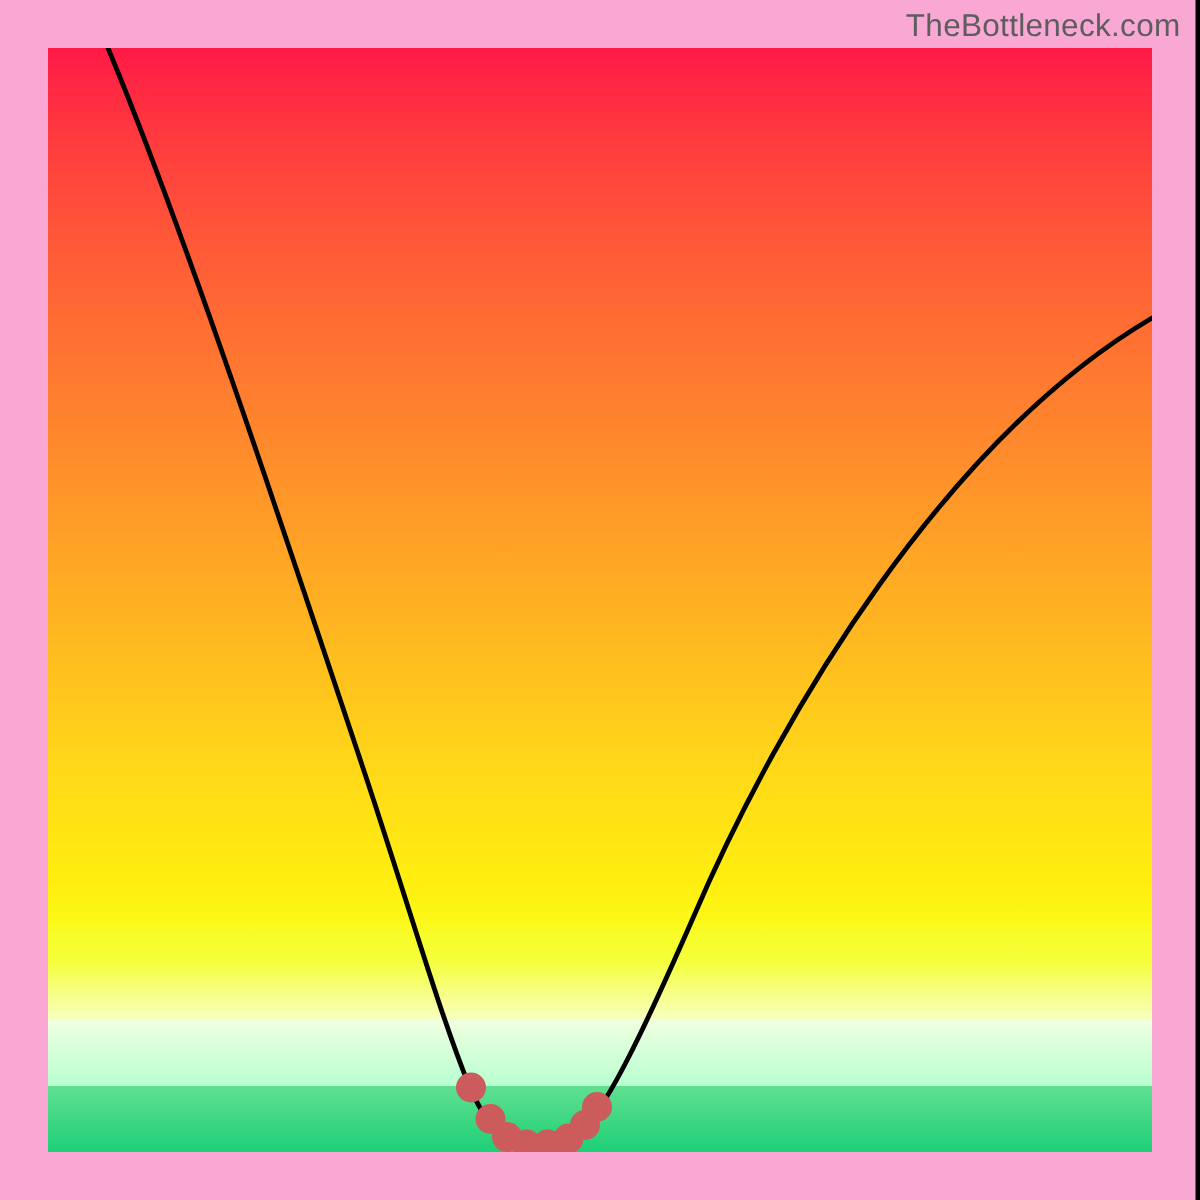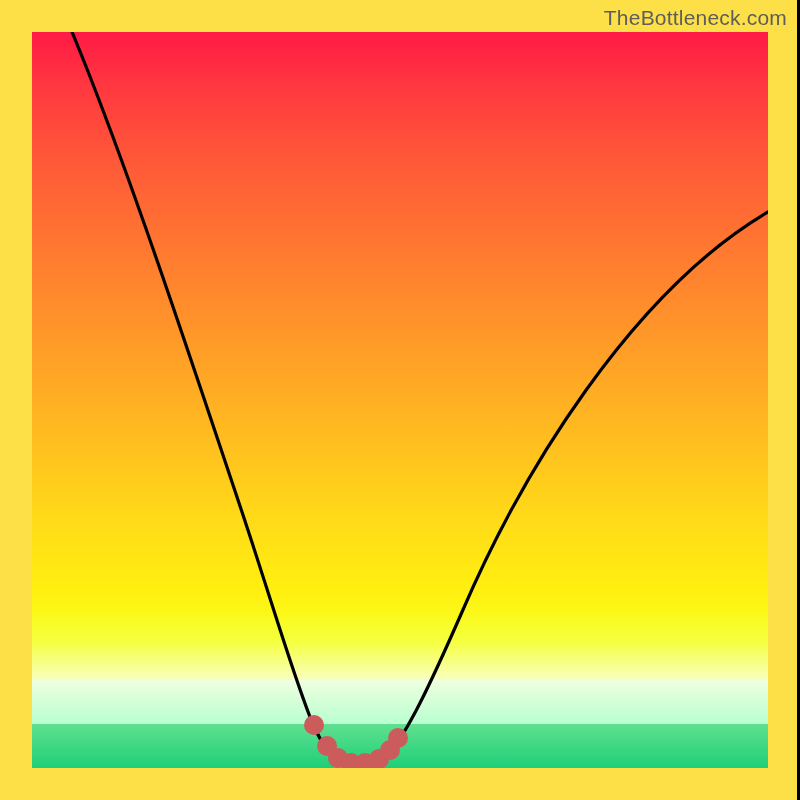--- a/index.html
+++ b/index.html
@@ -10,21 +10,21 @@
     background: #000;
     overflow: hidden;
     font-family: Arial, Helvetica, sans-serif;
   }
   .frame {
     position: absolute;
     top: 0;
     left: 0;
     width: 797px;
     height: 800px;
-    background: #fde047;
+    background: #f9a8d4;
   }
   .plot {
     position: absolute;
     top: 32px;
     left: 32px;
     width: 736px;
     height: 736px;
     overflow: hidden;
   }
   .gradient {

